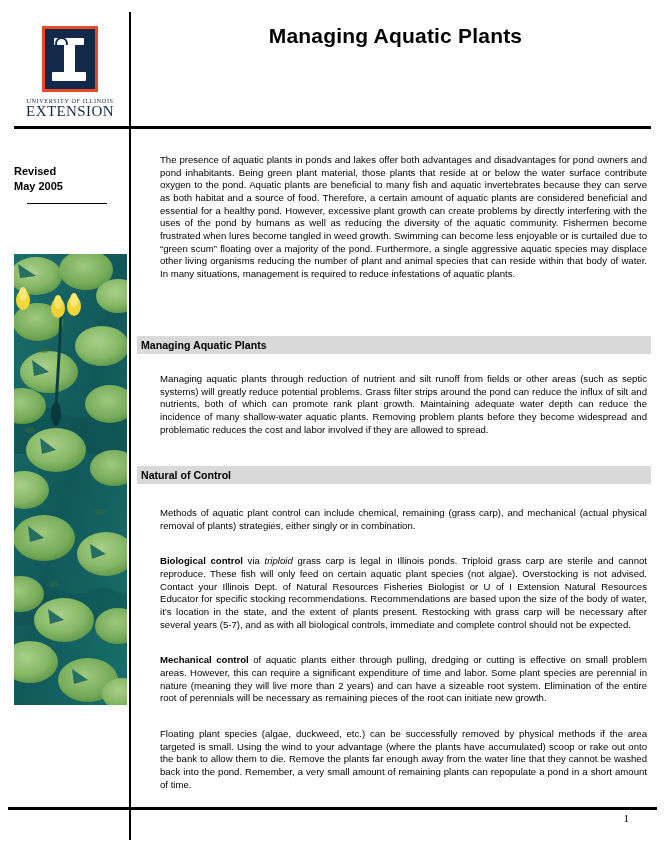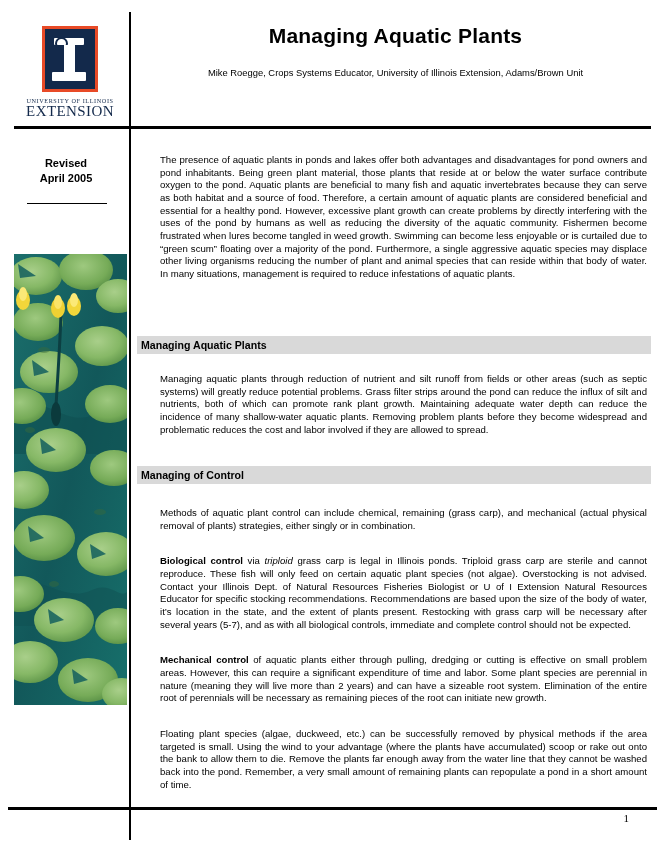--- a/index.html
+++ b/index.html
@@ -125,23 +125,23 @@
   .byline {
     font-size: 9.4px;
     line-height: 1.45;
     margin: 0;
   }
 
   
   .revised {
     position: absolute;
     left: 14px;
-    top: 156px;
+    top: 164px;
     width: 104px;
-    text-align: center;
+    text-align: left;
     font-size: 11px;
     font-weight: bold;
     line-height: 1.35;
   }
   .revised-rule {
     position: absolute;
     left: 27px;
     top: 203px;
     width: 80px;
     height: 1px;
@@ -217,29 +217,28 @@
       <div class="col-curl"></div>
       <div class="col-shaft"></div>
       <div class="col-base"></div>
     </div>
     <div class="logo-uofi">UNIVERSITY OF ILLINOIS</div>
     <div class="logo-ext">EXTENSION</div>
   </div>
 
   <div class="title-block">
     <h1 class="doc-title">Managing Aquatic Plants</h1>
-    <p class="byline">Mike Roegge, Crops Systems Educator, University of Illinois Extension, Adams/Brown Unit</p>
   </div>
 
   <div class="vrule"></div>
   <div class="masthead-rule"></div>
 
   <div class="revised">
     <div>Revised</div>
-    <div>April 2005</div>
+    <div>May 2005</div>
   </div>
   <div class="revised-rule"></div>
 
   <div class="photo">
     <svg width="113" height="451" viewBox="0 0 113 451" xmlns="http://www.w3.org/2000/svg" aria-hidden="true">
       <defs>
         <linearGradient id="wg" x1="0" y1="0" x2="1" y2="1">
           <stop offset="0%" stop-color="#1b6f6c"></stop>
           <stop offset="50%" stop-color="#12585a"></stop>
           <stop offset="100%" stop-color="#17706b"></stop>
@@ -318,21 +317,21 @@
     <p class="body">The presence of aquatic plants in ponds and lakes offer both advantages and disadvantages for pond owners and pond inhabitants. Being green plant material, those plants that reside at or below the water surface contribute oxygen to the pond. Aquatic plants are beneficial to many fish and aquatic invertebrates because they can serve as both habitat and a source of food. Therefore, a certain amount of aquatic plants are considered beneficial and essential for a healthy pond.  However, excessive plant growth can create problems by directly interfering with the uses of the pond by humans as well as reducing the diversity of the aquatic community. Fishermen become frustrated when lures become tangled in weed growth. Swimming can become less enjoyable or is curtailed due to “green scum” floating over a majority of the pond.  Furthermore, a single aggressive aquatic species may displace other living organisms reducing the number of plant and animal species that can reside within that body of water.   In many situations, management is required to reduce infestations of aquatic plants.</p>
   </div>
 
   <div class="col" style="top:336px;">
     <div class="section-bar">Managing Aquatic Plants</div>
     <div class="gap-md"></div>
     <p class="body">Managing aquatic plants through reduction of nutrient and silt runoff from fields or other areas (such as septic systems) will greatly reduce potential problems. Grass filter strips around the pond can reduce the influx of silt and nutrients, both of which can promote rank plant growth. Maintaining adequate water depth can reduce the incidence of many shallow-water aquatic plants. Removing problem plants before they become widespread and problematic reduces the cost and labor involved if they are allowed to spread.</p>
   </div>
 
   <div class="col" style="top:466px;">
-    <div class="section-bar">Managing of Control</div>
+    <div class="section-bar">Natural of Control</div>
     <div class="gap-lg"></div>
     <p class="body">Methods of aquatic plant control can include chemical, remaining (grass carp), and mechanical (actual physical removal of plants) strategies, either singly or in combination.</p>
 
     <div class="gap-md"></div>
     <p class="body"><b class="lead">Biological control</b><span> via </span><i class="ital">triploid</i><span> grass carp is legal in Illinois ponds. Triploid grass carp are sterile and cannot reproduce. These fish will only feed on certain aquatic plant species (not algae). Overstocking is not advised. Contact your Illinois Dept. of Natural Resources Fisheries Biologist or U of I Extension Natural Resources Educator for specific stocking recommendations. Recommendations are based upon the size of the body of water, it’s location in the state, and the extent of plants present.  Restocking with grass carp will be necessary after several years (5-7), and as with all biological controls, immediate and complete control should not be expected.</span></p>
 
     <div class="gap-md"></div>
     <p class="body"><b class="lead">Mechanical control</b><span> of aquatic plants either through pulling, dredging or cutting is effective on small problem areas. However, this can require a significant expenditure of time and labor. Some plant species are perennial in nature (meaning they will live more than 2 years) and can have a sizeable root system. Elimination of the entire root of perennials will be necessary as remaining pieces of the root can initiate new growth.</span></p>
 
     <div class="gap-md"></div>

